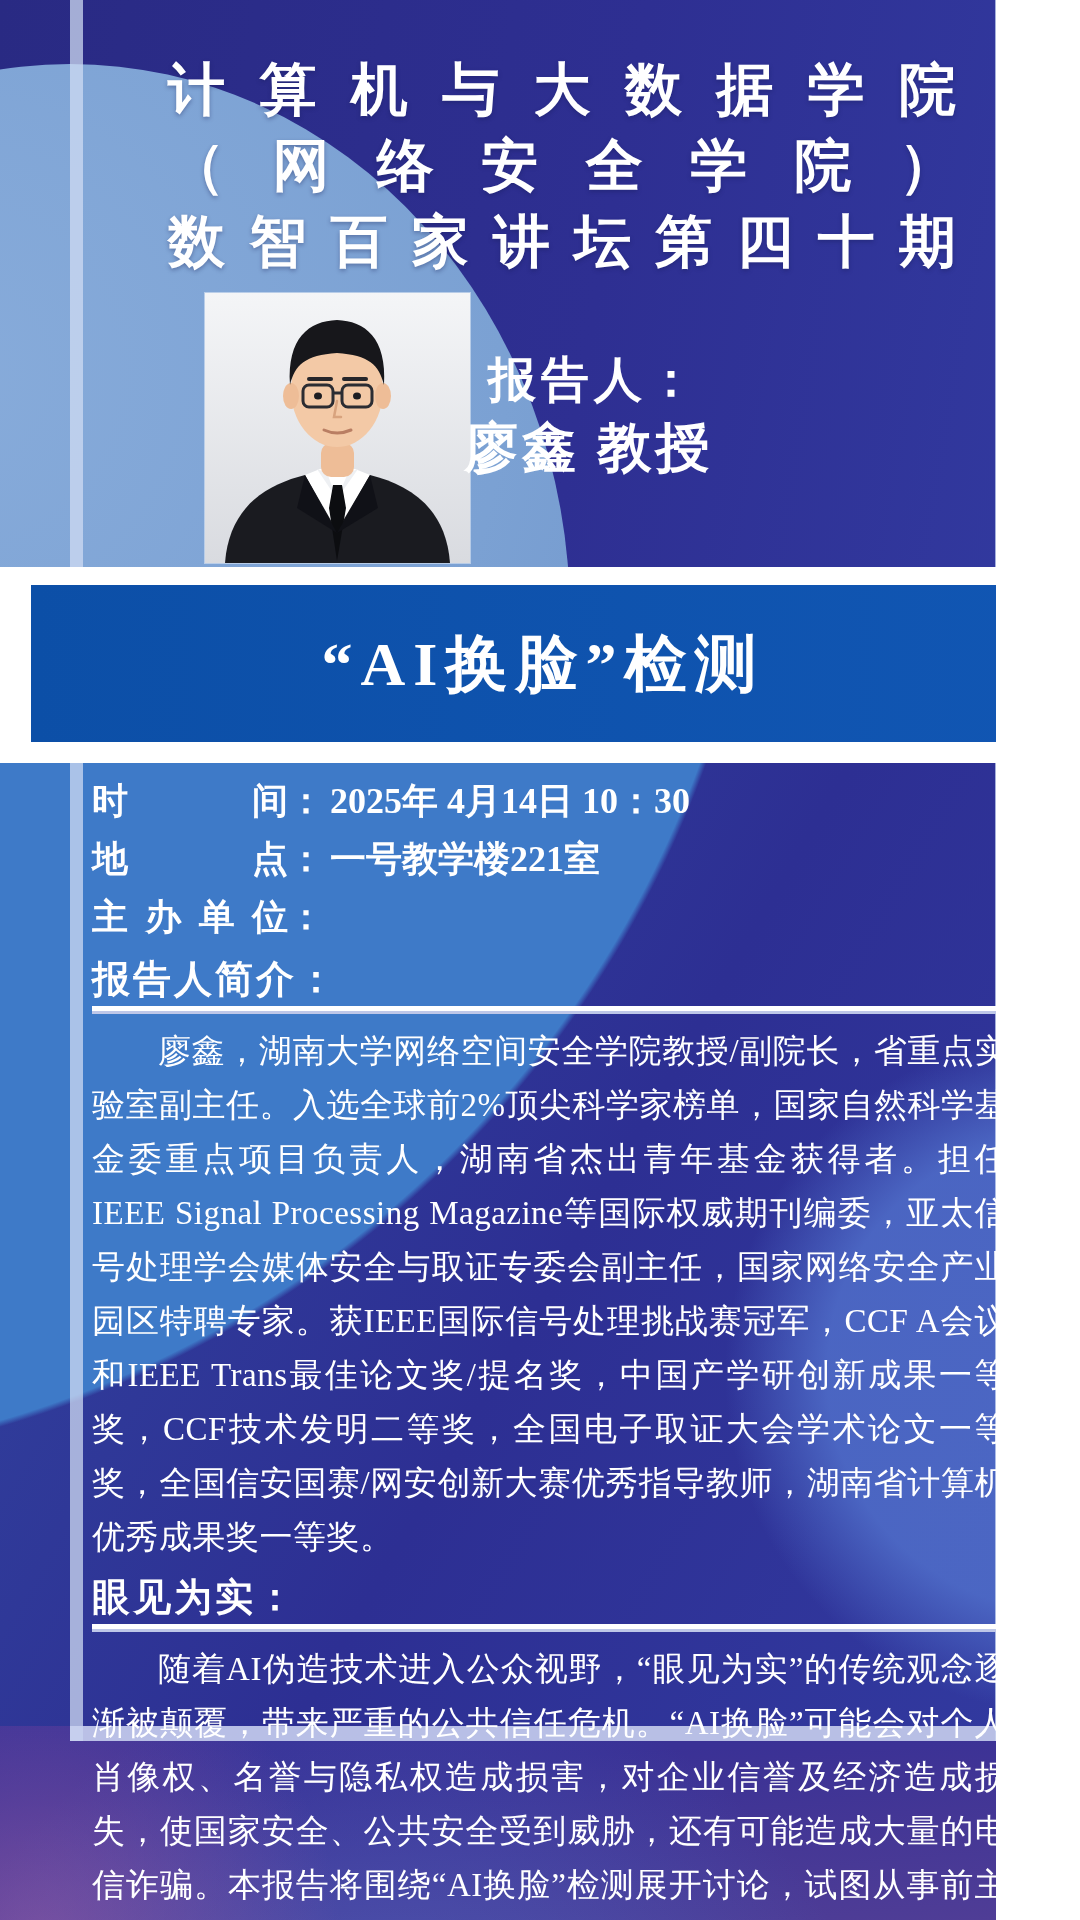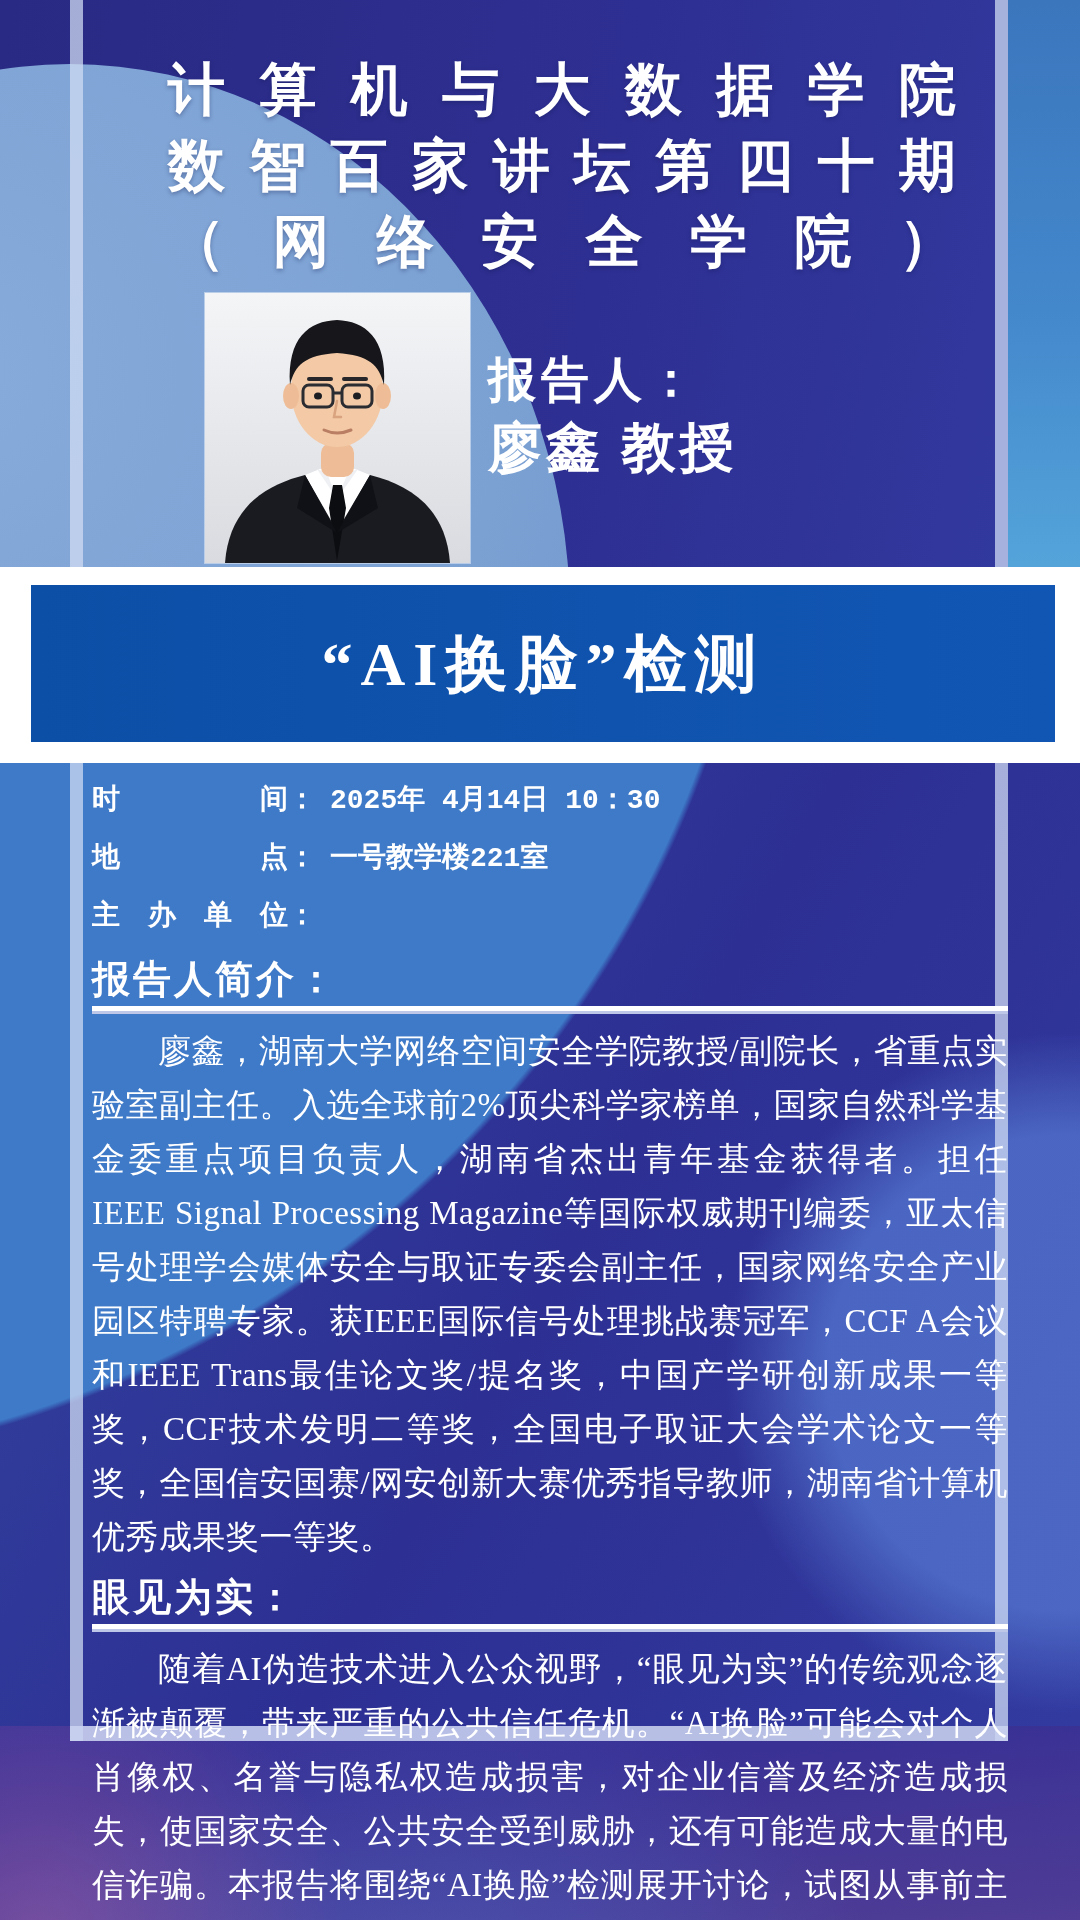--- a/index.html
+++ b/index.html
@@ -1,21 +1,21 @@
 <!DOCTYPE html>
 <html><head>
 <meta charset="utf-8">
 <style>
   html,body{margin:0;padding:0;}
   body{
     width:1080px;height:1920px;overflow:hidden;
     font-family:"Liberation Serif","DejaVu Serif",serif;
   }
   .poster{
-    position:relative;width:1080px;height:1920px;overflow:hidden;
+    position:relative;width:996px;height:1920px;overflow:hidden;
     background:
       radial-gradient(circle 430px at 4% 101%, rgba(158,97,168,.55), rgba(158,97,168,0) 70%),
       radial-gradient(circle 680px at 40% 112%, rgba(72,122,214,.50), rgba(72,122,214,0) 72%),
       linear-gradient(175deg,#2a2b85 0%,#303198 35%,#31329b 72%,#3a3195 90%,#4f3d96 100%);
   }
   
   .top-bg{
     position:absolute;left:0;top:0;width:1080px;height:567px;overflow:hidden;
     background:linear-gradient(100deg,#292a83 0%,#2e2f92 55%,#323aa0 100%);
   }
@@ -61,28 +61,28 @@
   }
   .photo{
     position:absolute;left:205px;top:293px;width:265px;height:270px;overflow:hidden;
     box-shadow:0 0 0 1px rgba(255,255,255,.45);
   }
   .speaker-label{
     position:absolute;left:488px;top:348px;color:#ffffff;font-weight:bold;
     font-size:48px;letter-spacing:5px;white-space:nowrap;
   }
   .speaker-name{
-    position:absolute;left:488px;top:412px;color:#ffffff;font-weight:bold;
+    position:absolute;left:464px;top:412px;color:#ffffff;font-weight:bold;
     font-size:54px;letter-spacing:4px;white-space:nowrap;
   }
   
   .main{
     position:absolute;left:92px;top:772px;width:916px;color:#ffffff;
   }
-  .detail-row{display:flex;font-size:28px;font-weight:bold;line-height:58px;font-family:Liberation Mono, monospace;}
+  .detail-row{display:flex;font-size:36px;font-weight:bold;line-height:58px;}
   .dl-label{width:196px;text-align:justify;text-align-last:justify;flex:0 0 auto;}
   .dl-colon{width:42px;flex:0 0 auto;}
   .dl-value{flex:1 1 auto;max-width:678px;}
   .section{margin-top:10px;}
   .section-heading{font-size:38px;font-weight:bold;line-height:46px;letter-spacing:3px;}
   .rule{height:5px;background:#ffffff;border-bottom:3px solid rgba(168,180,224,.75);margin:4px 0 10px 0;}
   .para{
     font-size:33px;line-height:54px;text-align:justify;text-indent:2em;
     letter-spacing:.5px;
   }
@@ -97,22 +97,22 @@
     <div class="top-right-col"></div>
   </div>
   <div class="content-bg"></div>
 
   <div class="stripe stripe-left"></div>
   <div class="stripe stripe-right"></div>
   <div class="frame-bottom-bar"></div>
 
   <div class="title-block">
     <div class="title-line">计算机与大数据学院</div>
+    <div class="title-line">（网络安全学院）</div>
     <div class="title-line">数智百家讲坛第四十期</div>
-    <div class="title-line">（网络安全学院）</div>
   </div>
 
   <div class="photo">
     <svg width="265" height="270" viewBox="0 0 265 270" xmlns="http://www.w3.org/2000/svg">
       <defs>
         <linearGradient id="pbg" x1="0" y1="0" x2="0" y2="1">
           <stop offset="0" stop-color="#f4f5f7"></stop>
           <stop offset="1" stop-color="#d9dbe0"></stop>
         </linearGradient>
       </defs>

